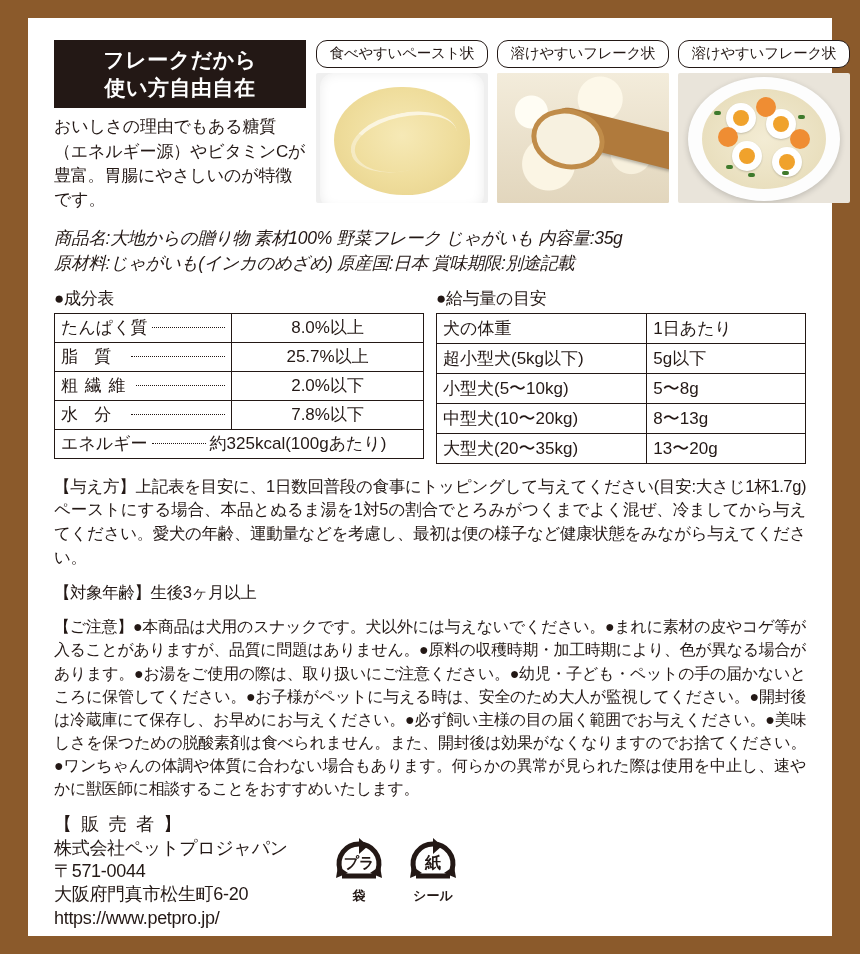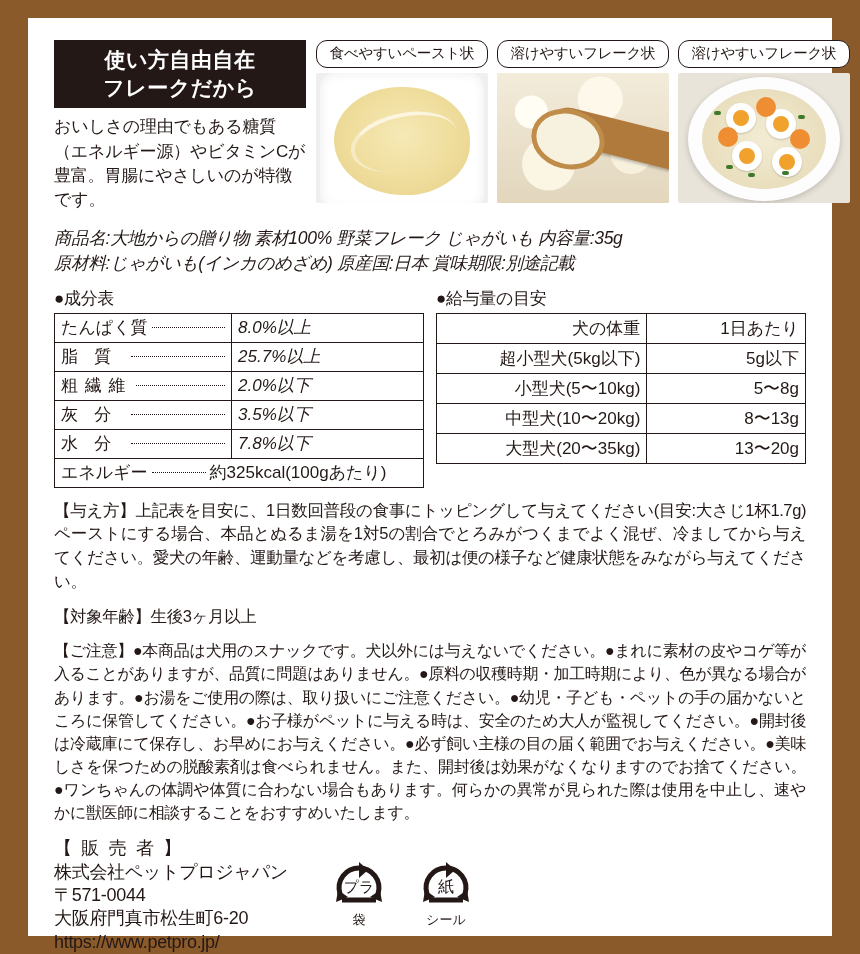--- a/index.html
+++ b/index.html
@@ -202,41 +202,41 @@
     border-collapse: collapse;
     width: 100%;
     font-size: 17px;
   }
   table.nutri td {
     border: 1px solid #231815;
     padding: 2.5px 6px;
     white-space: nowrap;
   }
   table.nutri tr td:first-child { width: 48%; text-align: center; }
-  table.nutri td.val { text-align: left; font-style: italic; }
+  table.nutri td.val { text-align: center; }
   .dotfill {
     display: inline-block;
     width: 100%;
     border-bottom: 1.5px dotted #231815;
     position: relative;
     top: -5px;
   }
   .nut-name {
     display: flex;
     align-items: baseline;
     gap: 4px;
   }
   .nut-name .nm { white-space: nowrap; }
   .sp4 { letter-spacing: 0.40em; }
   .sp6 { letter-spacing: 0.95em; }
 
   table.feed td, table.feed th {
     border: 1px solid #231815;
     padding: 3px 6px;
-    text-align: right;
+    text-align: left;
     font-weight: normal;
     white-space: nowrap;
   }
   table.feed tr td:first-child, table.feed tr th:first-child { width: 57%; }
 
   
   .para {
     margin-top: 11px;
     font-size: 16.5px;
     line-height: 1.44;
@@ -259,38 +259,39 @@
   }
   .seller .line {
     font-size: 18px;
     line-height: 1.3;
     letter-spacing: -0.3px;
   }
   .marks {
     margin-left: 40px;
     margin-top: 22px;
     display: flex;
-    gap: 25px;
+    gap: 12px;
+    font-weight: bold;
   }
   .mark { text-align: center; width: 62px; }
   .mark .glyph { height: 52px; }
   .mark .cap { font-size: 13px; margin-top: 1px; }
   svg { display: block; }
 </style>
 </head>
 <body>
 
 <div class="page">
 
   <div class="top-row">
 
     <div class="top-left">
       <div class="headline">
+        <div>フレークだから</div>
         <div>使い方自由自在</div>
-        <div>フレークだから</div>
       </div>
       <div class="lead">おいしさの理由でもある糖質（エネルギー源）やビタミンCが豊富。胃腸にやさしいのが特徴です。</div>
     </div>
 
     <div class="photos">
 
       <div class="photo-card">
         <div class="photo-label">食べやすいペースト状</div>
         <div class="photo-frame ph2">
           <div class="dish"></div>
@@ -373,29 +374,20 @@
               <div class="nut-name">
                   <span class="nm sp4">粗繊維</span>
                   <span class="dotfill"></span>
                 </div>
             </td>
             <td class="val">2.0%以下</td>
           </tr>
           <tr>
             <td>
               <div class="nut-name">
-                  <span class="nm sp6">灰分</span>
-                  <span class="dotfill"></span>
-                </div>
-            </td>
-            <td class="val">3.5%以下</td>
-          </tr>
-          <tr>
-            <td>
-              <div class="nut-name">
                   <span class="nm sp6">水分</span>
                   <span class="dotfill"></span>
                 </div>
             </td>
             <td class="val">7.8%以下</td>
           </tr>
           <tr>
             <td colspan="2">
               <div class="nut-name">
                 <span class="nm">エネルギー</span>

